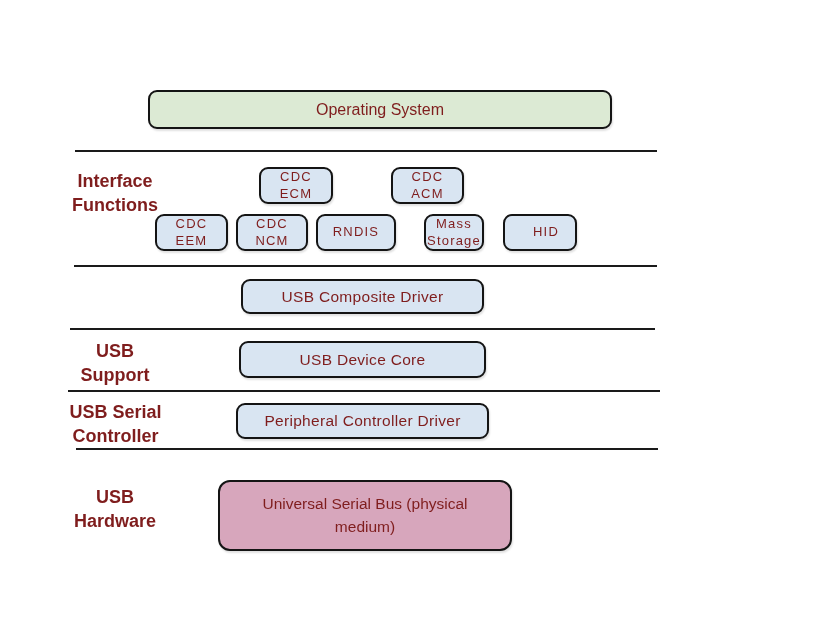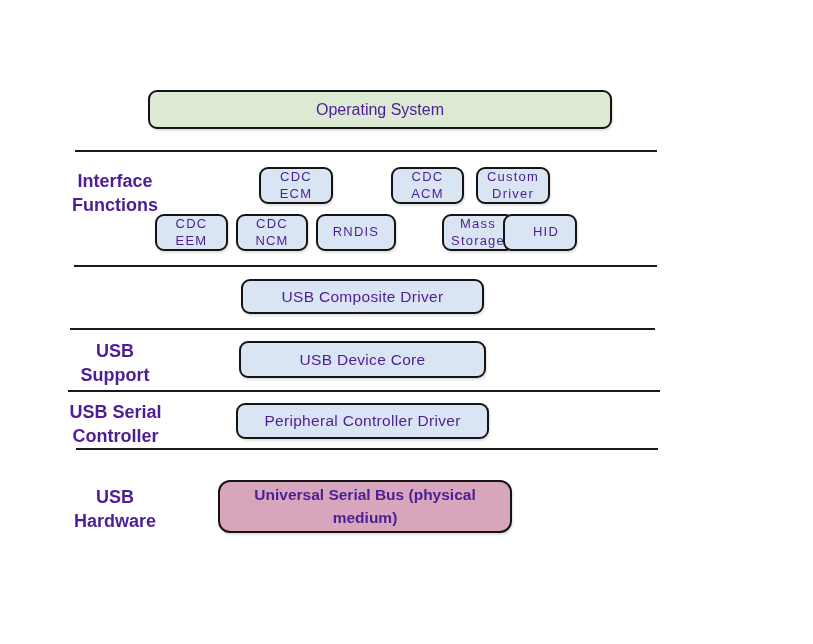--- a/index.html
+++ b/index.html
@@ -6,21 +6,21 @@
     margin: 0;
     padding: 0;
     background: #ffffff;
   }
   .canvas {
     position: relative;
     width: 813px;
     height: 644px;
     background: var(--background, #ffffff);
     font-family: "Liberation Sans", sans-serif;
-    color: #4c1d95;
+    color: #7f1d1d;
     overflow: hidden;
   }
   .box {
     position: absolute;
     box-sizing: border-box;
     border: 2px solid var(--border, #141414);
     border-radius: 9px;
     display: flex;
     align-items: center;
     justify-content: center;
@@ -28,30 +28,30 @@
     white-space: pre-line;
     box-shadow: 1px 2px 2px rgba(0,0,0,0.12);
   }
   .green  { background: var(--green-fill, #dcead4); }
   .blue   { background: var(--blue-fill,  #d9e5f2); }
   .pink   { background: var(--pink-fill,  #d7a6bc); border-width: 2.5px; border-radius: 12px; }
 
   .os-box       { left: 148px; top: 90px;  width: 464px; height: 39px; font-size: 16px; }
   .small-box    { font-size: 13px; letter-spacing: 1.2px; line-height: 1.3; }
   .mid-box      { font-size: 15.5px; letter-spacing: 0.3px; }
-  .hw-box       { left: 218px; top: 480px; width: 294px; height: 53px;
-                  font-size: 15.5px; line-height: 1.45; white-space: normal; padding: 6px 14px; font-weight: bold; }
+  .hw-box       { left: 218px; top: 480px; width: 294px; height: 71px;
+                  font-size: 15.5px; line-height: 1.45; white-space: normal; padding: 6px 14px; }
 
   .b-cdc-ecm       { left: 259px; top: 167px; width: 74px; height: 37px; }
   .b-cdc-acm       { left: 391px; top: 167px; width: 73px; height: 37px; }
   .b-custom-driver { left: 476px; top: 167px; width: 74px; height: 37px; }
   .b-cdc-eem       { left: 155px; top: 214px; width: 73px; height: 37px; }
   .b-cdc-ncm       { left: 236px; top: 214px; width: 72px; height: 37px; }
   .b-rndis         { left: 316px; top: 214px; width: 80px; height: 37px; }
-  .b-mass-storage  { left: 442px; top: 214px; width: 72px; height: 37px; }
+  .b-mass-storage  { left: 424px; top: 214px; width: 60px; height: 37px; }
   .b-hid           { left: 503px; top: 214px; width: 74px; height: 37px; padding-left: 12px; }
 
   .b-composite  { left: 241px; top: 279px; width: 243px; height: 35px; }
   .b-core       { left: 239px; top: 341px; width: 247px; height: 37px; }
   .b-controller { left: 236px; top: 403px; width: 253px; height: 36px; }
 
   .hline {
     position: absolute;
     height: 2px;
     background: var(--line, #1a1a1a);
@@ -95,22 +95,20 @@
 Support</div>
   <div class="section-label lbl-controller">USB Serial
 Controller</div>
   <div class="section-label lbl-hardware">USB
 Hardware</div>
 
   <div class="box blue small-box b-cdc-ecm">CDC
 ECM</div>
   <div class="box blue small-box b-cdc-acm">CDC
 ACM</div>
-  <div class="box blue small-box b-custom-driver">Custom
-Driver</div>
 
   <div class="box blue small-box b-cdc-eem">CDC
 EEM</div>
   <div class="box blue small-box b-cdc-ncm">CDC
 NCM</div>
   <div class="box blue small-box b-rndis">RNDIS</div>
   <div class="box blue small-box b-mass-storage">Mass
 Storage</div>
   <div class="box blue small-box b-hid">HID</div>
 

